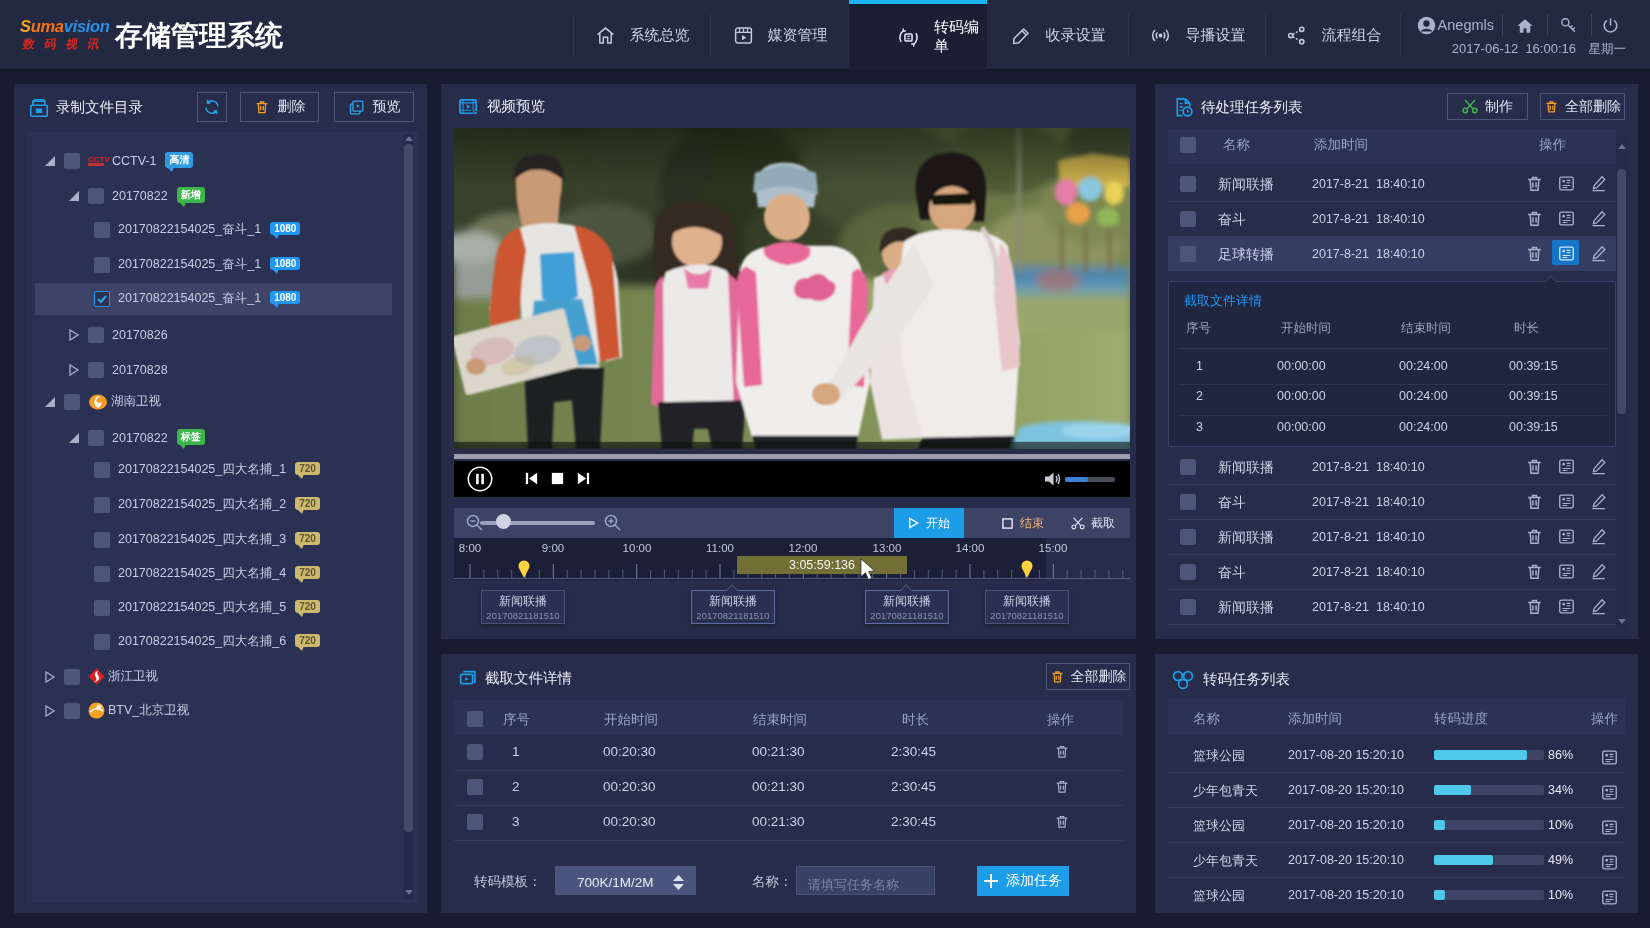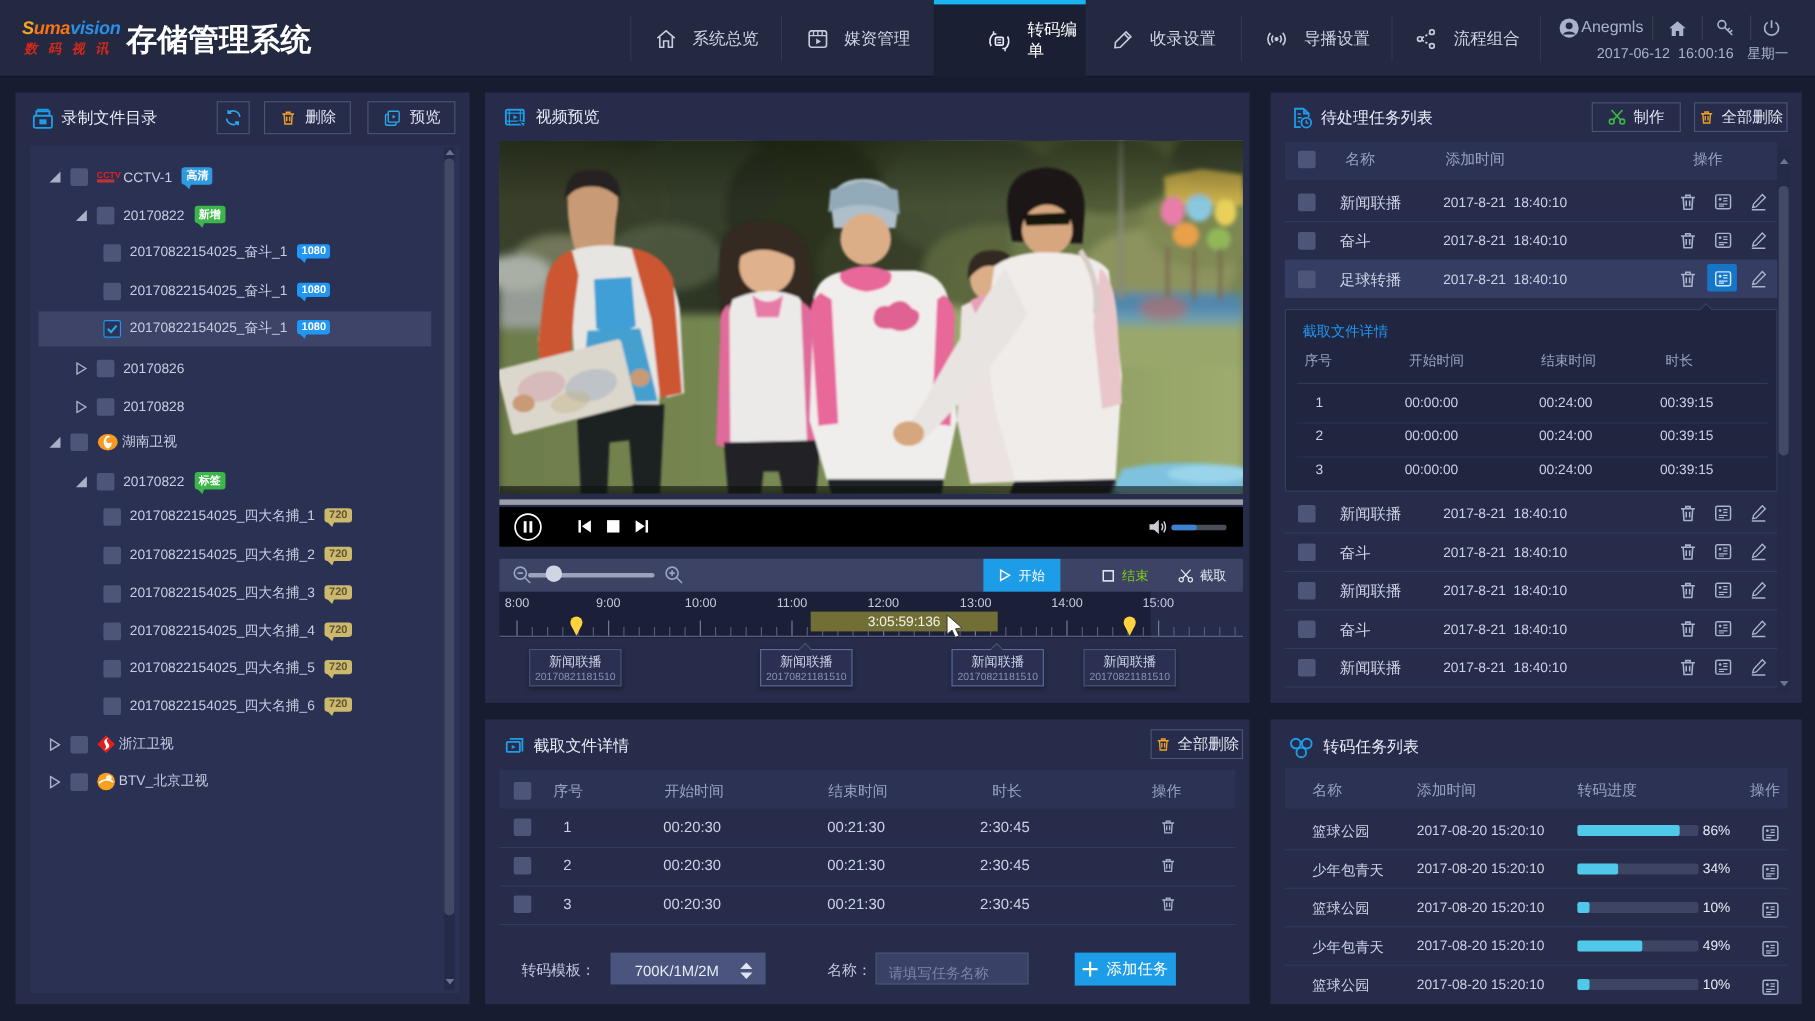--- a/index.html
+++ b/index.html
@@ -509,21 +509,21 @@
       <div class="abs" style="left:26px;top:13px;width:115px;height:4px;background:#9aa2bc;border-radius:2px;"></div>
       <div class="abs" style="left:42px;top:6px;width:15px;height:15px;border-radius:50%;background:#d0d5e4;"></div>
       <svg class="abs" style="left:150px;top:6px;" width="17" height="17" viewBox="0 0 17 17" fill="none" stroke="#9aa3c2" stroke-width="1.5">
           <circle cx="7" cy="7" r="5.5"></circle>
           <path d="M11 11 L16 16"></path>
           <path d="M4.5 7 H9.5 M7 4.5 V9.5"></path>
         </svg>
       <div class="abs" style="left:440px;top:0;width:70px;height:30px;background:#1d9ce8;color:#fff;font-size:12px;display:flex;align-items:center;justify-content:center;"><svg width="11" height="12" viewBox="0 0 13 13" style="margin-right:7px;">
             <path d="M2 1 L11.5 6.5 L2 12 Z" fill="none" stroke="#fff" stroke-width="1.6"></path>
           </svg>开始</div>
-      <div class="abs" style="left:534px;top:0;width:70px;height:30px;color:#84cc16;font-size:12px;display:flex;align-items:center;justify-content:center;"><svg width="11" height="11" viewBox="0 0 12 12" style="margin-right:7px;">
+      <div class="abs" style="left:534px;top:0;width:70px;height:30px;color:#fdba74;font-size:12px;display:flex;align-items:center;justify-content:center;"><svg width="11" height="11" viewBox="0 0 12 12" style="margin-right:7px;">
             <rect x="1" y="1" width="10" height="10" fill="none" stroke="#e2e6f2" stroke-width="1.6"></rect>
           </svg>结束</div>
       <div class="abs" style="left:608px;top:0;width:62px;height:30px;color:#e2e6f2;font-size:12px;display:flex;align-items:center;justify-content:center;"><svg width="14" height="13" viewBox="0 0 16 15" style="margin-right:6px;" fill="none" stroke="#e2e6f2" stroke-width="1.3">
             <circle cx="3.2" cy="11.5" r="2.2"></circle>
             <circle cx="12.8" cy="11.5" r="2.2"></circle>
             <path d="M4.8 10 L13 1 M11.2 10 L3 1"></path>
           </svg>截取</div>
     </div>
 
     <div class="abs" style="left:13px;top:454px;width:592px;height:42px;background:#1b2038;" id="ruler">

